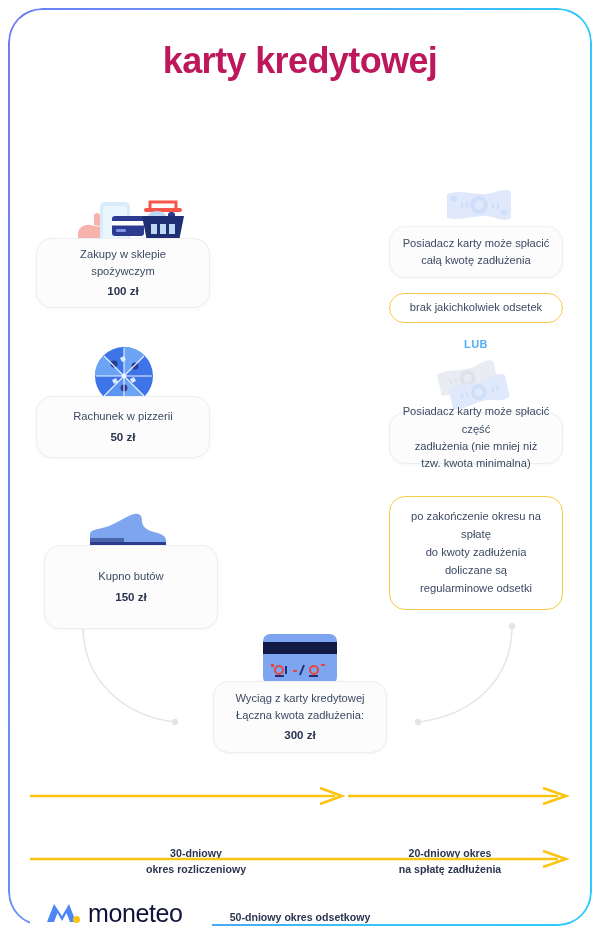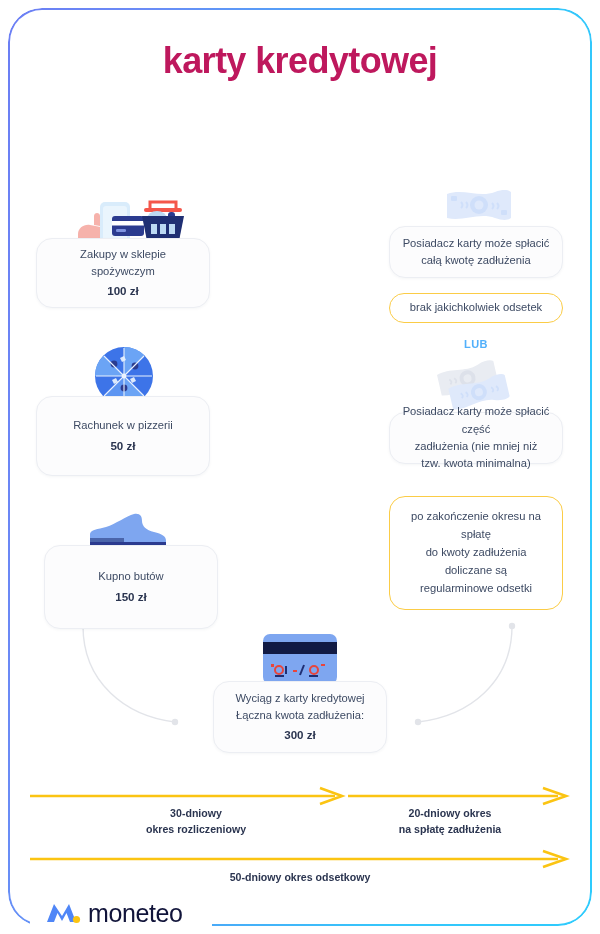--- a/index.html
+++ b/index.html
@@ -84,21 +84,21 @@
     position:absolute; text-align:center; width:180px;
     color:#52b0fb; font-weight:700; font-size:11px; letter-spacing:.4px;
   }
 
   
   .icon { position:absolute; }
 
   
   .tl-label {
     position:absolute; text-align:center;
-    color:#2b3550; font-weight:700; font-size:10.6px; line-height:1.5;
+    color:#2b3550; font-weight:700; font-size:10.6px; line-height:1.5;margin-top:40px;
   }
   .logo-text {
     position:absolute; color:#11143a; font-size:25px; font-weight:400;
     letter-spacing:-0.4px;
   }
   svg { display:block; overflow: visible; }
 </style>
 </head>
 <body>
 
@@ -167,21 +167,21 @@
     <path d="M26 12 l4 -2 l2 4 l-4 2 z" fill="#dce9fb"></path>
     <circle cx="30" cy="30" r="2.4" fill="#ffffff"></circle>
     <g stroke="#eaf2fe" stroke-width="1.1">
       <line x1="30" y1="2" x2="30" y2="58"></line>
       <line x1="2" y1="30" x2="58" y2="30"></line>
       <line x1="10" y1="10" x2="50" y2="50"></line>
       <line x1="50" y1="10" x2="10" y2="50"></line>
     </g>
   </svg>
 
-  <div class="card" style="left:36px; top:396px; width:174px; height:80px;">
+  <div class="card" style="left:36px; top:396px; width:174px; height:62px;">
     <span class="line">Rachunek w pizzerii</span>
     <span class="amount">50 zł</span>
   </div>
 
   <svg class="icon" style="left:84px; top:508px;" width="86" height="44">
     <path d="M6 34 L6 26 C6 22 14 21 22 19 C32 16 42 8 50 6 C56 5 58 8 58 13 C58 18 62 22 70 24 C78 26 82 28 82 33 L82 34 Z" fill="#7ea6f0"></path>
     <path d="M6 34 L82 34 L82 39 C82 41 80 42 78 42 L10 42 C8 42 6 41 6 39 Z" fill="#2b3b8f"></path>
     <path d="M6 30 L40 30 L40 34 L6 34 Z" fill="#1f2f73" opacity=".55"></path>
   </svg>
 

